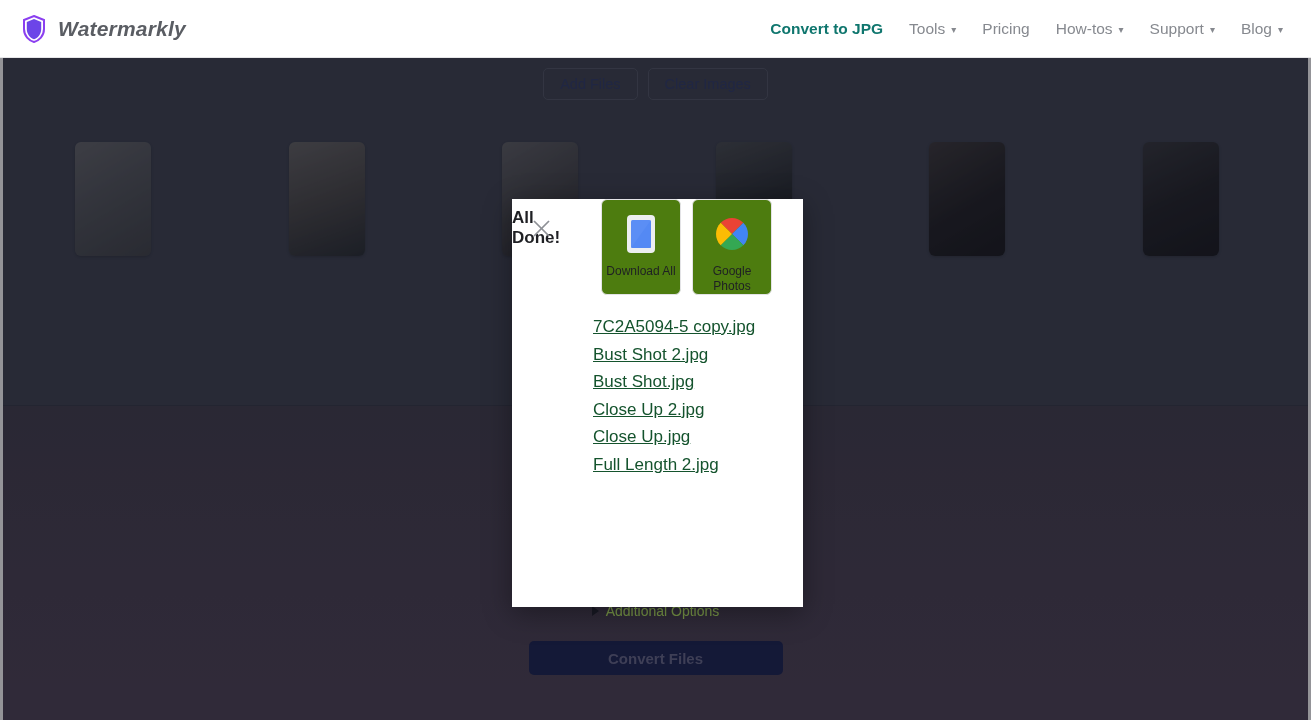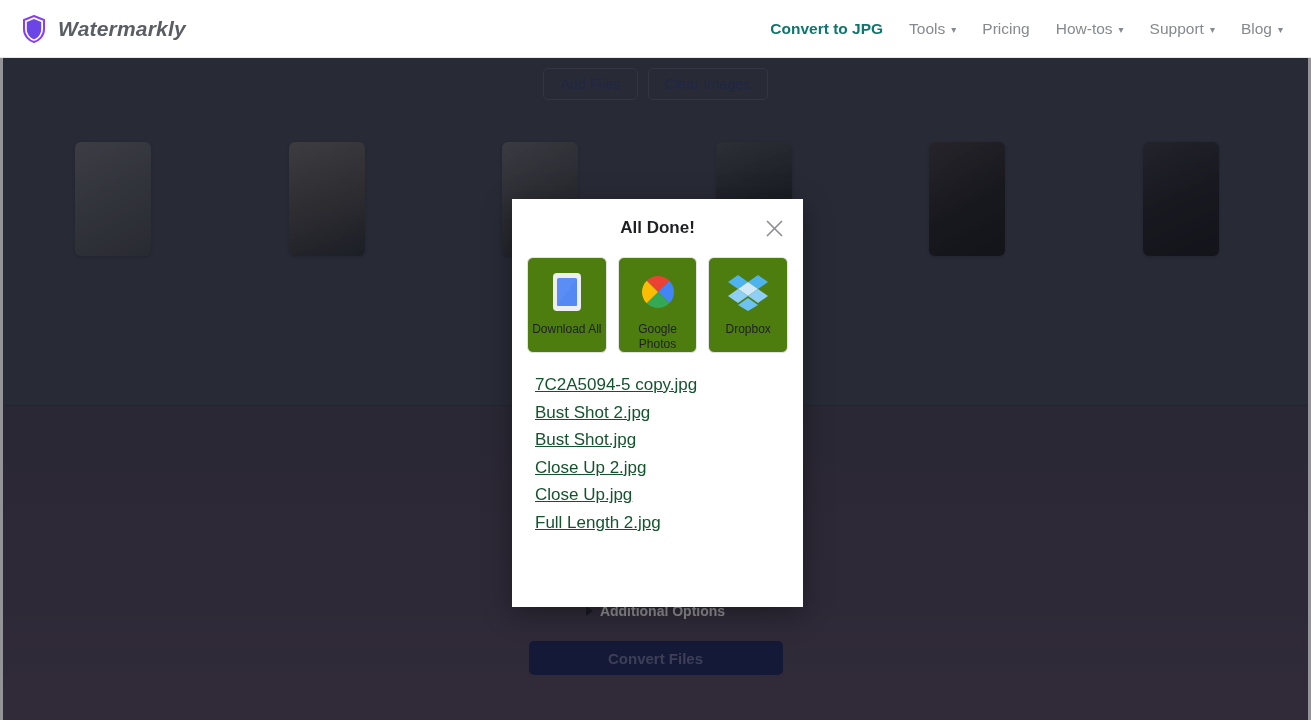--- a/index.html
+++ b/index.html
@@ -92,21 +92,21 @@
   }
   .thumb .inner { width:100%; height:100%; position:relative; }
 
   
   .options-row {
     position:absolute; top: 545px; left: 0; width:100%;
     display:flex; justify-content:center; z-index:2;
   }
   .options-toggle {
     display:flex; align-items:center; gap:7px;
-    color:#e5e5e5; font-size:14px; cursor:pointer;font-weight:bold;
+    color:#bef264; font-size:14px; cursor:pointer;
   }
   .tri { width:0;height:0;border-left:7px solid #1c1e2a;border-top:5px solid transparent;border-bottom:5px solid transparent; }
   .convert-wrap {
     position:absolute; top: 583px; left:0; width:100%;
     display:flex; justify-content:center; z-index:2;
   }
   .convert-btn {
     width: 254px; height: 34px;
     background:#161e4a; border:none; border-radius:5px;
     color:#5e5f80; font-size:15px; font-weight:bold; cursor:pointer;
@@ -117,21 +117,21 @@
     position:absolute; top:58px; left:0; width:1311px; height:662px;
     background: rgba(20,20,28,.42);
     z-index: 20;
   }
   .modal {
     position: absolute;
     left: 512px; top: 199px;
     width: 291px; height: 408px;
     background: #ffffff;
     z-index: 30;
-    display: flex; flex-direction: column;
+    display: flex; flex-direction: row;
     box-shadow: 0 6px 26px rgba(0,0,0,.35);
   }
   .modal-head {
     position: relative;
     height: 58px; flex: 0 0 58px;
     display:flex; align-items:center; justify-content:center;
   }
   .modal-title {
     font-size: 17px; font-weight: bold; color:#1f2024;
   }
@@ -303,33 +303,20 @@
             <svg width="40" height="40" viewBox="0 0 40 40">
               <path d="M20 20 V4 C28.8 4 36 11.2 36 20 Z" fill="#ea4335" transform="rotate(-45 20 20)"></path>
               <path d="M20 20 H36 C36 28.8 28.8 36 20 36 Z" fill="#4285f4" transform="rotate(-45 20 20)"></path>
               <path d="M20 20 V36 C11.2 36 4 28.8 4 20 Z" fill="#34a853" transform="rotate(-45 20 20)"></path>
               <path d="M20 20 H4 C4 11.2 11.2 4 20 4 Z" fill="#fbbc04" transform="rotate(-45 20 20)"></path>
             </svg>
           </span>
           <span class="dest-label">Google Photos</span>
         </div>
 
-        <div class="dest-card">
-          <span class="dest-icon">
-            <svg width="42" height="38" viewBox="0 0 42 38">
-              <polygon points="11,2 21,9 11,16 1,9" fill="#4fb3f0"></polygon>
-              <polygon points="31,2 41,9 31,16 21,9" fill="#4fb3f0"></polygon>
-              <polygon points="11,16 21,9 31,16 21,23" fill="#cfe9fb"></polygon>
-              <polygon points="11,16 1,23 11,30 21,23" fill="#8fcef5"></polygon>
-              <polygon points="31,16 21,23 31,30 41,23" fill="#8fcef5"></polygon>
-              <polygon points="11,32 21,25 31,32 21,38" fill="#6cc2f3"></polygon>
-            </svg>
-          </span>
-          <span class="dest-label">Dropbox</span>
-        </div>
       </div>
 
       <div class="file-list">
         <a class="file-link">7C2A5094-5 copy.jpg</a>
         <a class="file-link">Bust Shot 2.jpg</a>
         <a class="file-link">Bust Shot.jpg</a>
         <a class="file-link">Close Up 2.jpg</a>
         <a class="file-link">Close Up.jpg</a>
         <a class="file-link">Full Length 2.jpg</a>
       </div>

